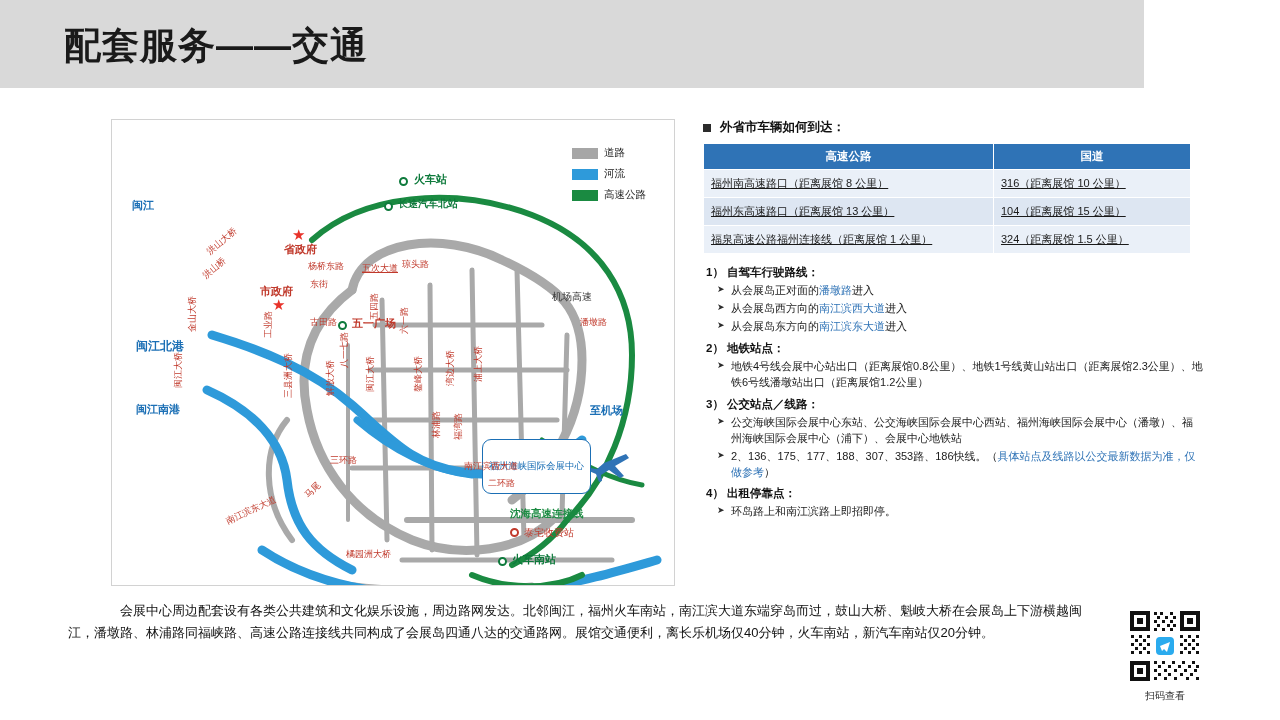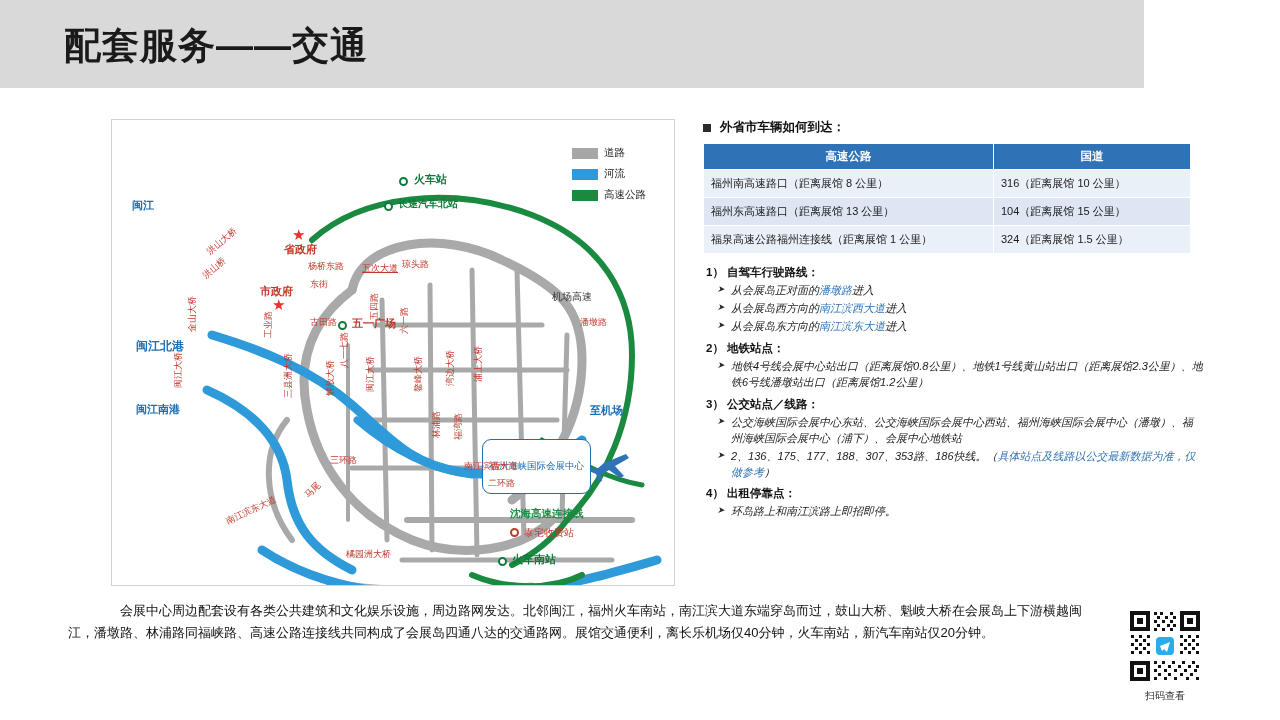--- a/index.html
+++ b/index.html
@@ -66,39 +66,39 @@
   table.hw {
     border-collapse:collapse; width:487px; margin-bottom:11px;
     table-layout:fixed;
   }
   table.hw th {
     background:#2f73b6; color:#ffffff; font-size:11.5px; font-weight:bold;
     border:1px solid #ffffff; padding:5px 4px; text-align:center;
   }
   table.hw td {
     border:1px solid #ffffff; font-size:11px; color:#1a1a1a;
-    padding:6px 7px; background:#eaf0f8;
+    padding:6px 7px; background:#eaf0f8;text-decoration:underline;
   }
   table.hw tr.odd td { background:#dde6f2; }
   .sub-head {
     font-size:11.5px; font-weight:bold; color:#111;
     margin:6px 0 3px 3px;
   }
   .sect-head2 {
     display:flex; align-items:center; font-size:12.5px; font-weight:bold;
     color:#111; margin:4px 0 5px 0;
   }
   .sq2 {
     width:7px; height:7px; background:#2b2b2b; margin-right:6px;
     display:inline-block;
   }
   ul.items { list-style:none; margin:0 0 2px 0; padding:0 0 0 14px; }
   ul.items li {
     font-size:11px; color:#1a1a1a; line-height:1.45;
-    margin-bottom:2px; position:relative; padding-left:14px;font-style:italic;
+    margin-bottom:2px; position:relative; padding-left:14px;
   }
   ul.items li:before {
     content:"\27A4"; position:absolute; left:0; top:0;
     color:#2b2b2b; font-size:9px;
   }
   .lnk { color:#2f73b6; }
   
   .footer-para {
     position:absolute; left:68px; top:600px; width:1030px;
     font-size:13px; color:#111; line-height:1.68; text-indent:0;

